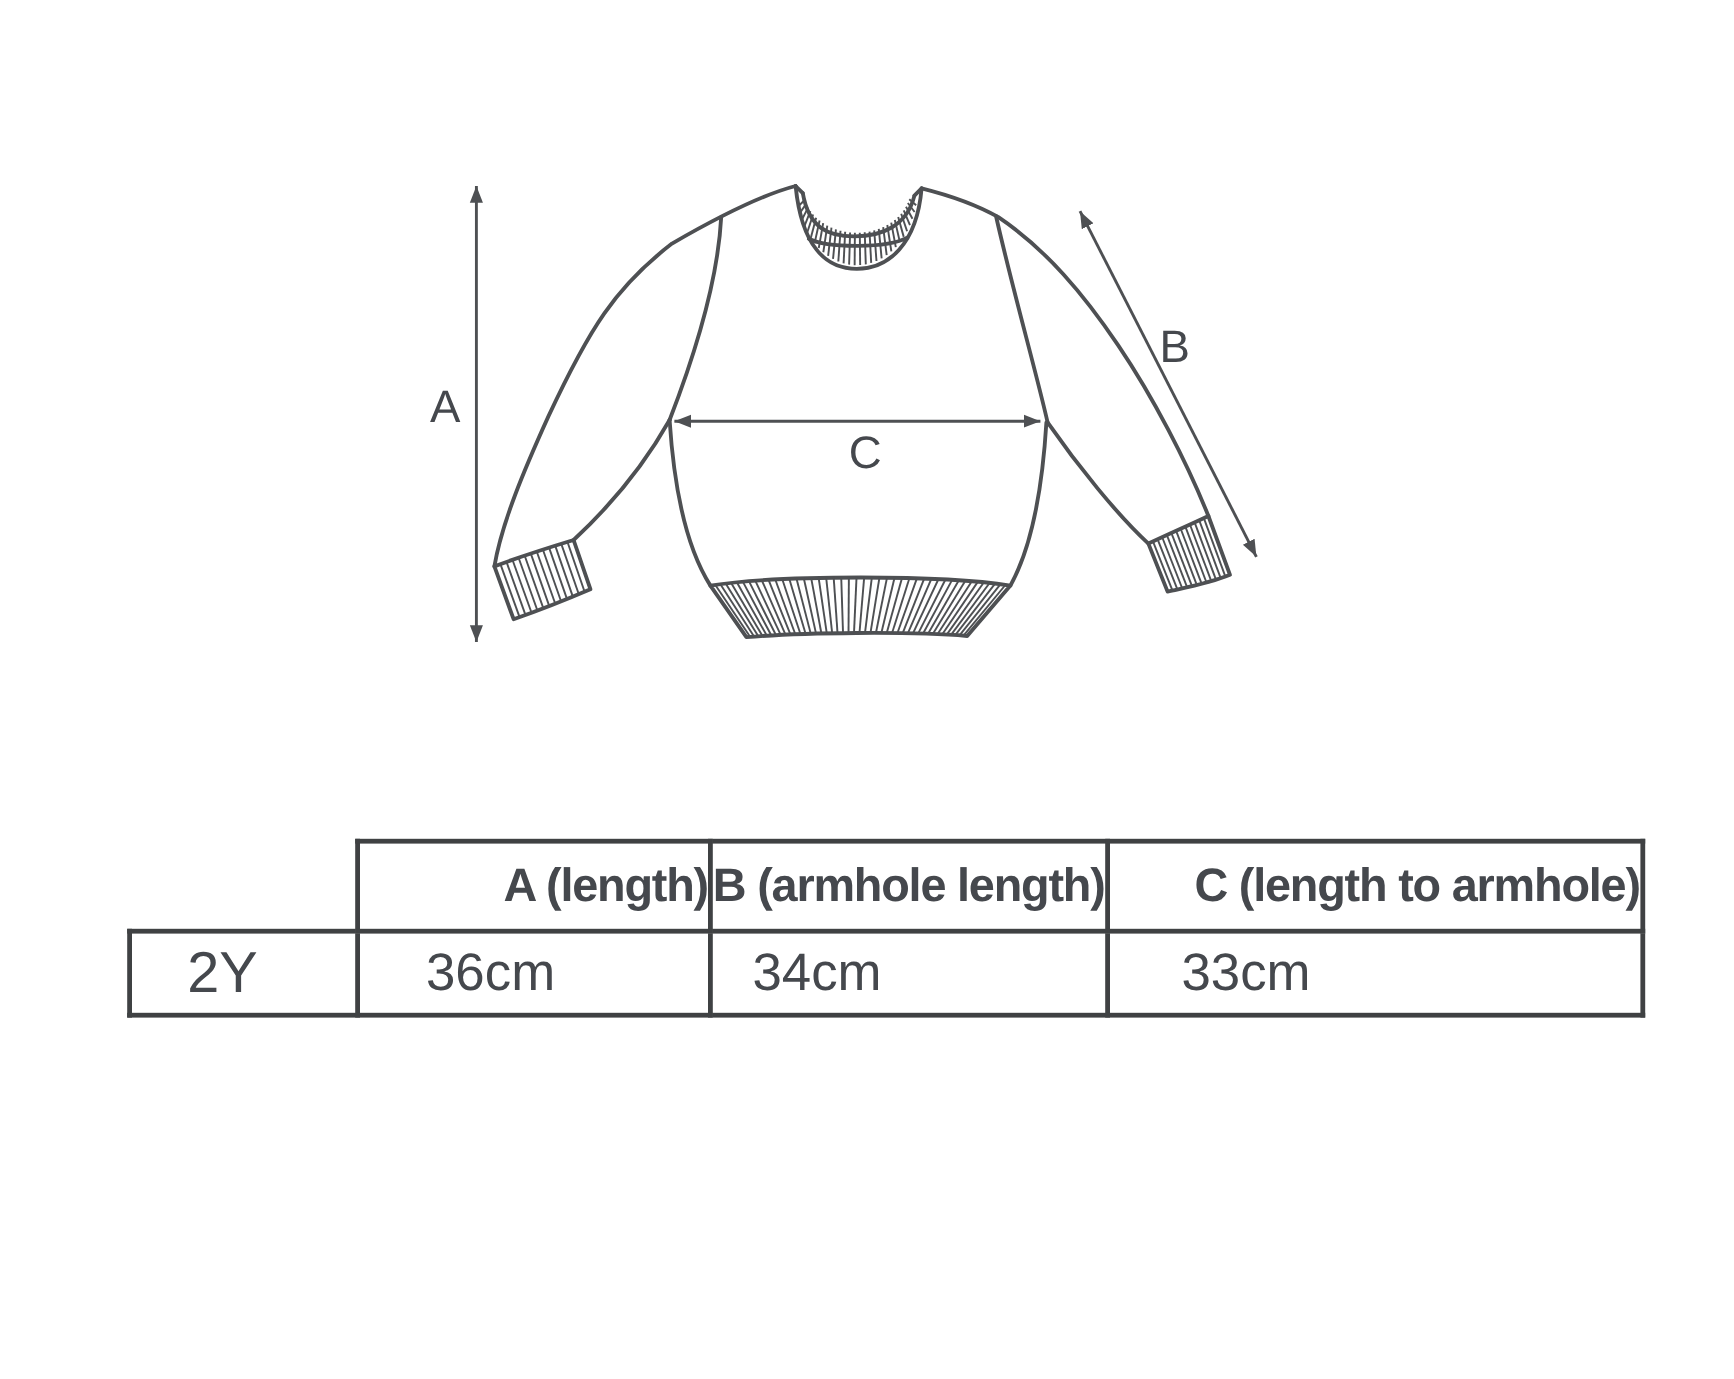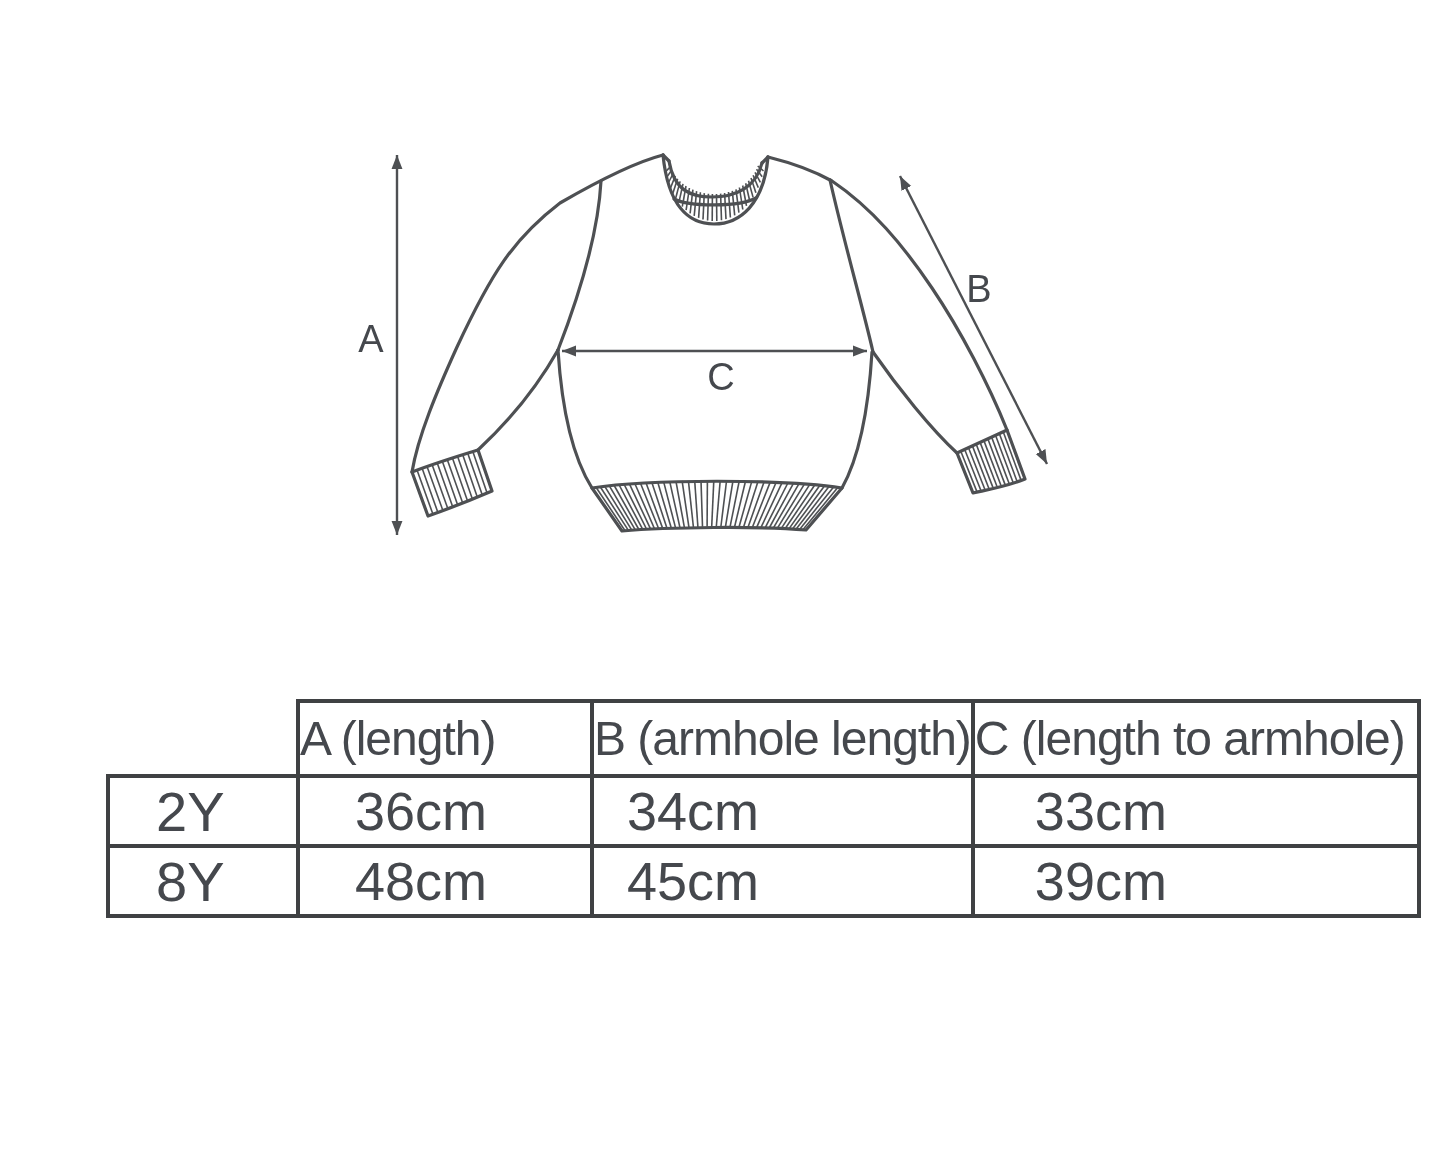--- a/index.html
+++ b/index.html
@@ -59,32 +59,33 @@
   .size-table .ghost{
     border:none;
     background:transparent;
   }
   .size-table tr.hdr{height:75px;}
   .size-table tr.r1{height:70px;}
   .size-table tr.r2{height:72px;}
   .size-table tr.r3{height:68px;}
   .size-table tr.r4{height:70px;}
   .size-table th{
-    text-align:left;
-    font-size:48px;
+    text-align:right;
+    font-size:39px;
     letter-spacing:-1px;
+    font-weight:bold;
   }
   td.size{
     text-align:left;
     padding-left:46px;
-    font-size:56px;
+    font-size:48px;
   }
   td.val{
     text-align:left;
-    font-size:54px;
+    font-size:44px;
   }
   td.val-a{padding-left:55px;}
   td.val-b{padding-left:33px;}
   td.val-c{padding-left:60px;}
 </style>
 </head>
 <body>
 
 <div class="canvas">
 
@@ -257,22 +258,16 @@
       <th>A (length)</th>
       <th>B (armhole length)</th>
       <th>C (length to armhole)</th>
     </tr>
     <tr class="r1">
       <td class="size">2Y</td>
       <td class="val val-a">36cm</td>
       <td class="val val-b">34cm</td>
       <td class="val val-c">33cm</td>
     </tr>
-    <tr class="r4">
-      <td class="size">8Y</td>
-      <td class="val val-a">48cm</td>
-      <td class="val val-b">45cm</td>
-      <td class="val val-c">39cm</td>
-    </tr>
   </tbody>
     </table>
 
 </div>
 
 </body></html>

